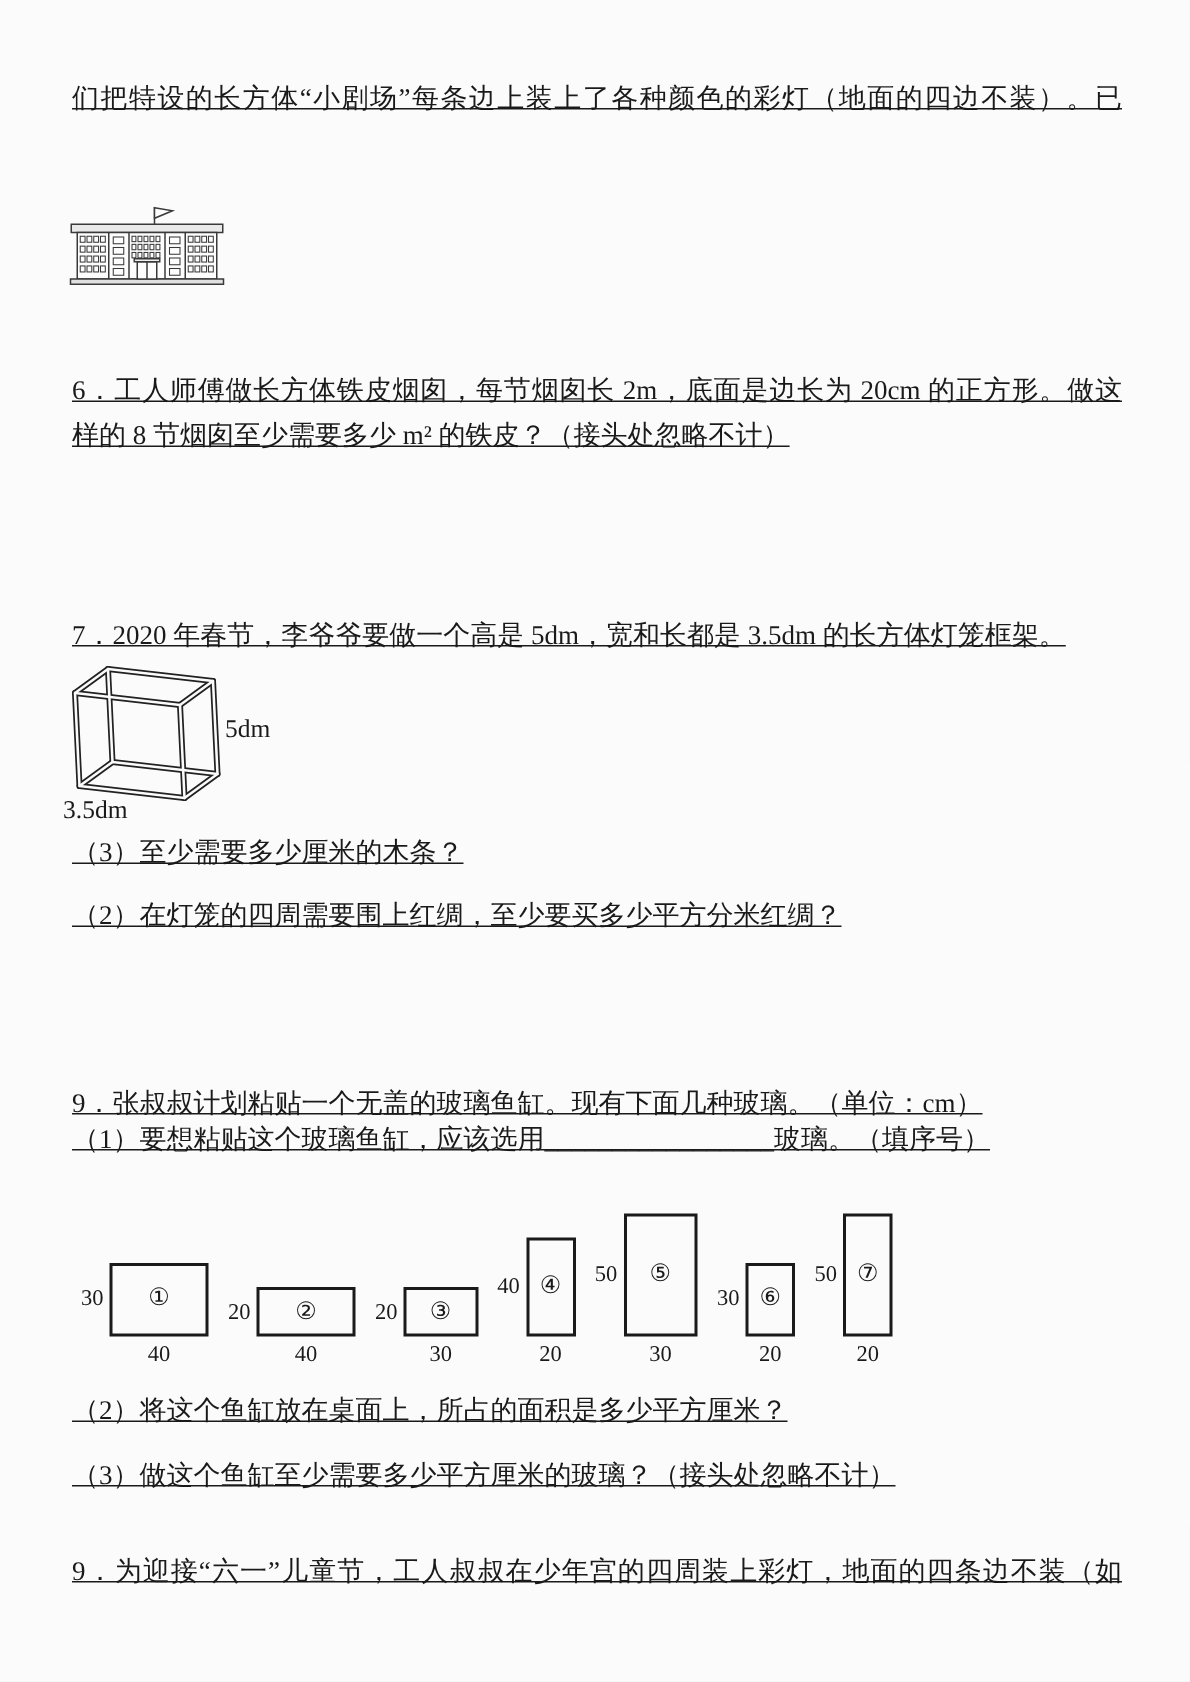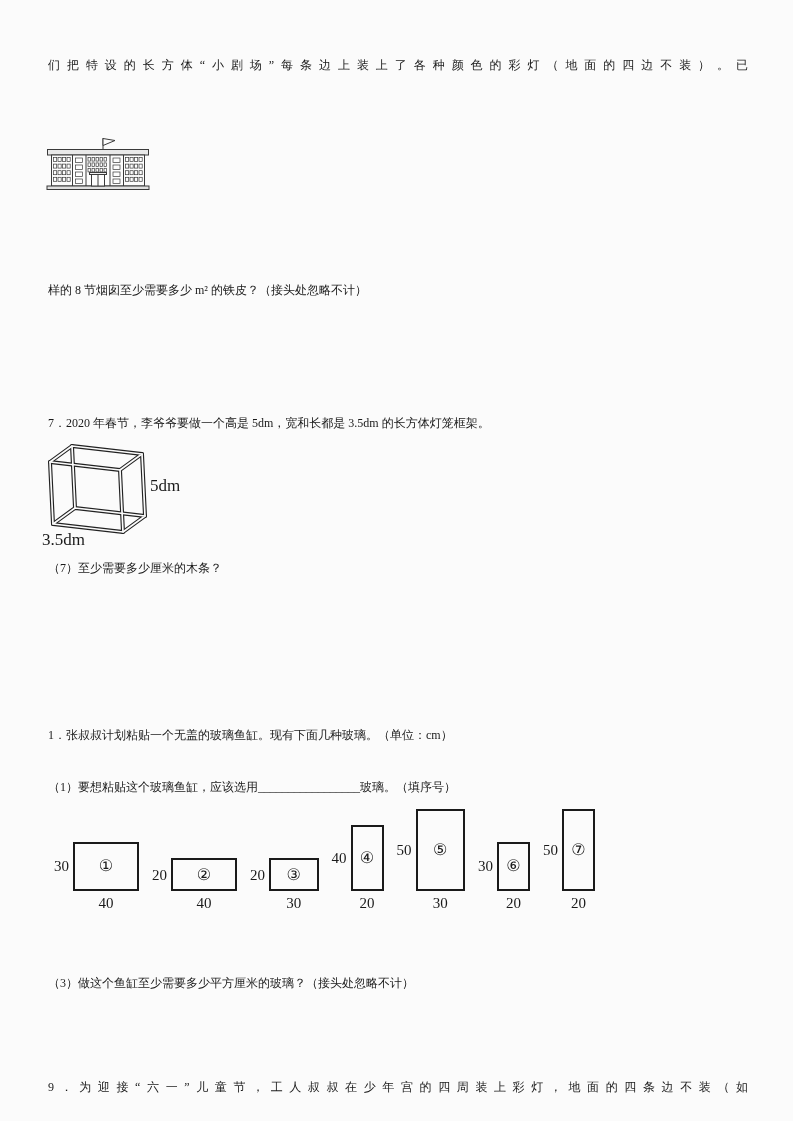--- a/index.html
+++ b/index.html
@@ -8,23 +8,24 @@
     width:793px;height:1121px;
     background:#fbfbfb;
     font-family:"Liberation Serif","DejaVu Serif",serif;
     color:#1a1a1a;
     overflow:hidden;
     margin:0 auto;
   }
   .line{
     position:absolute;
     left:48px;width:700px;
-    font-size:12px;
+    font-size:18px;
     line-height:22px;
     white-space:nowrap;
+    text-decoration:underline;
   }
   .justify{
     white-space:normal;
     text-align:justify;
     text-align-last:justify;
   }
   .fig{position:absolute;}
   
   #glass-diagram{
     position:absolute;left:30px;top:798px;width:620px;height:118px;
@@ -111,43 +112,45 @@
           <rect x="47" y="21.5" width="2.6" height="3.6"></rect>
         <rect x="51" y="21.5" width="2.6" height="3.6"></rect>
           <rect x="55" y="21.5" width="2.6" height="3.6"></rect>
         <rect x="59" y="21.5" width="2.6" height="3.6"></rect>
       </g>
       <use href="#crow" y="5.4"></use>
         <use href="#crow" y="10.8"></use>
     </g>
   </svg>
 
+  <div class="line justify" style="top:249px">6．工人师傅做长方体铁皮烟囱，每节烟囱长 2m，底面是边长为 20cm 的正方形。做这</div>
   <div class="line" style="top:279px">样的 8 节烟囱至少需要多少 m² 的铁皮？（接头处忽略不计）</div>
 
   <div class="line" style="top:412px">7．2020 年春节，李爷爷要做一个高是 5dm，宽和长都是 3.5dm 的长方体灯笼框架。</div>
 
   <svg class="fig" style="left:38px;top:438px" width="185" height="114" viewBox="0 0 185 114">
     <g stroke="#222" stroke-width="4" fill="none" stroke-linejoin="round" stroke-linecap="round">
       <path d="M12,24 L34,8 L104,16 L82,32 Z"></path>
       <path d="M15,86 L37,70 L107,78 L85,94 Z"></path>
       <path d="M12,24 L15,86 M34,8 L37,70 M104,16 L107,78 M82,32 L85,94"></path>
     </g>
     <g stroke="#fbfbfb" stroke-width="1.7" fill="none" stroke-linejoin="round" stroke-linecap="round">
       <path d="M12,24 L34,8 L104,16 L82,32 Z"></path>
       <path d="M15,86 L37,70 L107,78 L85,94 Z"></path>
       <path d="M12,24 L15,86 M34,8 L37,70 M104,16 L107,78 M82,32 L85,94"></path>
     </g>
     <text x="112" y="53" font-size="17">5dm</text>
     <text x="4" y="107" font-size="17">3.5dm</text>
   </svg>
 
-  <div class="line" style="top:557px">（7）至少需要多少厘米的木条？</div>
+  <div class="line" style="top:557px">（3）至少需要多少厘米的木条？</div>
+  <div class="line" style="top:599px">（2）在灯笼的四周需要围上红绸，至少要买多少平方分米红绸？</div>
 
-  <div class="line" style="top:724px">1．张叔叔计划粘贴一个无盖的玻璃鱼缸。现有下面几种玻璃。（单位：cm）</div>
-  <div class="line" style="top:776px">（1）要想粘贴这个玻璃鱼缸，应该选用_________________玻璃。（填序号）</div>
+  <div class="line" style="top:724px">9．张叔叔计划粘贴一个无盖的玻璃鱼缸。现有下面几种玻璃。（单位：cm）</div>
+  <div class="line" style="top:748px">（1）要想粘贴这个玻璃鱼缸，应该选用_________________玻璃。（填序号）</div>
 
   <div id="glass-diagram">
       <div class="glass-rect" style="left: 43px; top: 43.5px; width: 66px; height: 49.5px;">
         <span class="glass-num">①</span>
       </div>
       <div class="glass-hlabel" style="left: 15px; top: 59.25px;">30</div>
       <div class="glass-wlabel" style="left: 43px; top: 96px; width: 66px;">40</div>
       <div class="glass-rect" style="left: 141px; top: 60px; width: 66px; height: 33px;">
         <span class="glass-num">②</span>
       </div>
@@ -173,17 +176,18 @@
       </div>
       <div class="glass-hlabel" style="left: 439px; top: 59.25px;">30</div>
       <div class="glass-wlabel" style="left: 467px; top: 96px; width: 33px;">20</div>
       <div class="glass-rect" style="left: 532px; top: 10.5px; width: 33px; height: 82.5px;">
         <span class="glass-num">⑦</span>
       </div>
       <div class="glass-hlabel" style="left: 504px; top: 42.75px;">50</div>
       <div class="glass-wlabel" style="left: 532px; top: 96px; width: 33px;">20</div>
     </div>
 
+  <div class="line" style="top:929px">（2）将这个鱼缸放在桌面上，所占的面积是多少平方厘米？</div>
   <div class="line" style="top:972px">（3）做这个鱼缸至少需要多少平方厘米的玻璃？（接头处忽略不计）</div>
 
-  <div class="line justify" style="top:1076px">9．为迎接“六一”儿童节，工人叔叔在少年宫的四周装上彩灯，地面的四条边不装（如</div>
+  <div class="line justify" style="top:1036px">9．为迎接“六一”儿童节，工人叔叔在少年宫的四周装上彩灯，地面的四条边不装（如</div>
 
 </div>
 
 </body></html>

